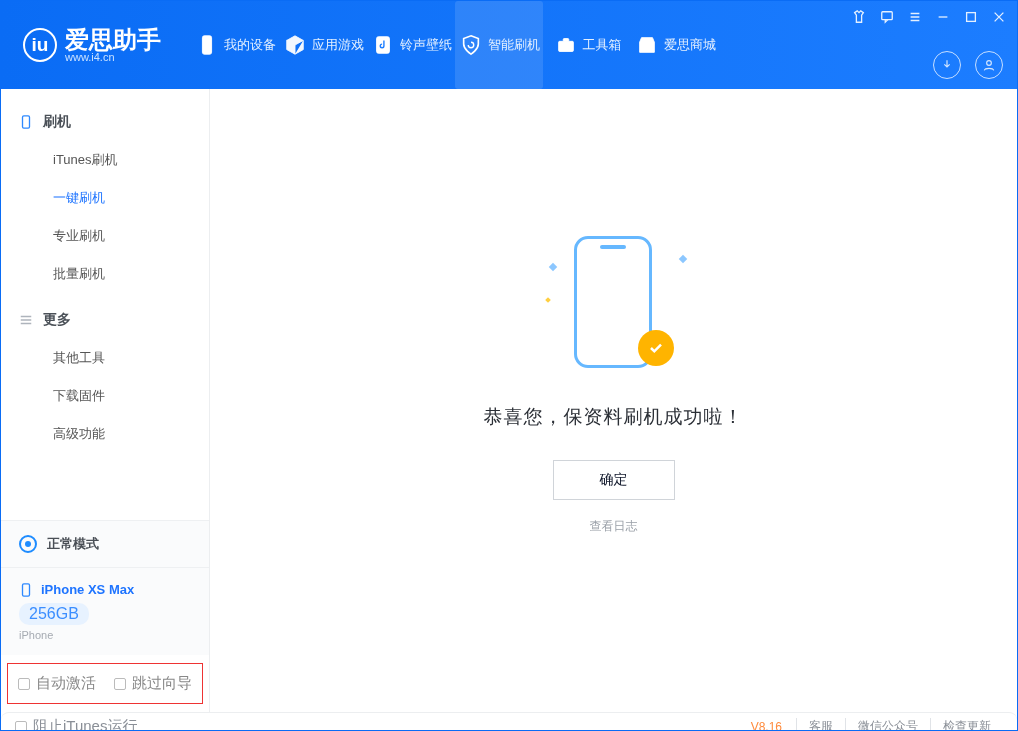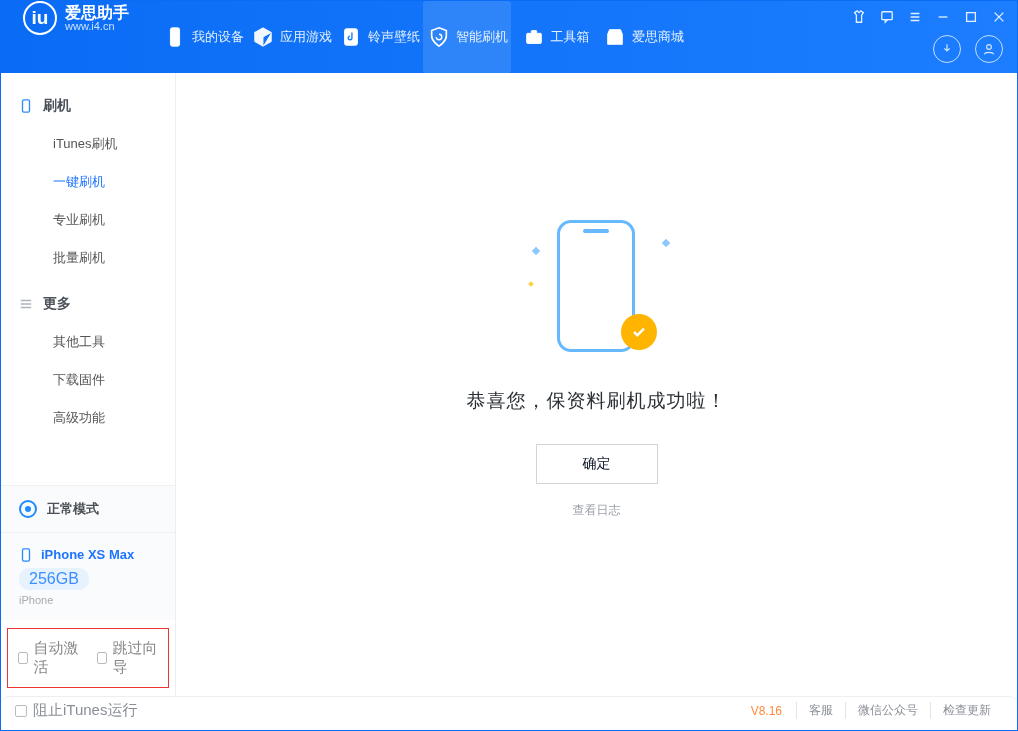--- a/index.html
+++ b/index.html
@@ -1,40 +1,40 @@
 <!DOCTYPE html>
 <html><head>
 <meta charset="utf-8">
 <style>
 * { margin: 0; padding: 0; box-sizing: border-box; font-family: "Microsoft YaHei", Arial, sans-serif; }
 body { background: #fff; width: 1018px; height: 731px; overflow: hidden; border: 1px solid #0a6cf5; }
 
 
-.header { height: 72px; background: linear-gradient(90deg, #0a6cf5, #1c7dff); display: flex; align-items: flex-start; padding: 0 10px 0 22px; position: relative; }
+.header { height: 88px; background: linear-gradient(90deg, #0a6cf5, #1c7dff); display: flex; align-items: center; padding: 0 10px 0 22px; position: relative; }
 .logo-block { display: flex; align-items: center; margin-right: 30px; }
 .logo-circle { width: 34px; height: 34px; border: 2.5px solid #fff; border-radius: 50%; display: flex; align-items: center; justify-content: center; color: #fff; font-weight: bold; font-size: 19px; margin-right: 8px; }
-.logo-text .cn { color: #fff; font-size: 16px; font-weight: 600; line-height: 1; }
+.logo-text .cn { color: #fff; font-size: 24px; font-weight: 600; line-height: 1; }
 .logo-text .domain { color: #c9e1ff; font-size: 11px; line-height: 1; }
 .nav { display: flex; height: 100%; }
 .nav-item { width: 88px; display: flex; align-items: center; justify-content: center; color: #e4f0ff; font-size: 13px; cursor: pointer; gap: 4px; }
 .nav-item.active { background: rgba(255,255,255,0.12); border-radius: 3px; }
 .nav-icon { width: 26px; height: 26px; display: flex; align-items: center; justify-content: center; }
 .nav-icon svg { fill: #fff; stroke: #fff; }
 
 .window-controls { position: absolute; top: 8px; right: 10px; display: flex; gap: 12px; align-items: center; }
 .wc { width: 16px; height: 16px; display: flex; align-items: center; justify-content: center; cursor: pointer; color: #e4f0ff; }
 .wc svg { stroke: #e4f0ff; fill: none; stroke-width: 1.5; }
 
 .header-right { position: absolute; right: 14px; bottom: 10px; display: flex; gap: 14px; align-items: center; }
 .hr-circle { width: 28px; height: 28px; border: 1.8px solid rgba(255,255,255,0.75); border-radius: 50%; display: flex; align-items: center; justify-content: center; cursor: pointer; }
 .hr-circle svg { stroke: rgba(255,255,255,0.8); fill: none; stroke-width: 1.8; }
 
 
 .body { display: flex; height: calc(100% - 78px - 28px); }
-.sidebar { width: 175px; border-right: 1px solid #eceef0; background: #fff; display: flex; flex-direction: column; }
+.sidebar { width: 209px; border-right: 1px solid #eceef0; background: #fff; display: flex; flex-direction: column; }
 .side-scroll { flex: 1; overflow-y: auto; padding-top: 14px; }
 .side-section { margin-bottom: 8px; }
 .side-header { display: flex; align-items: center; gap: 10px; padding: 10px 18px; color: #4b5158; font-size: 14px; font-weight: 600; }
 .side-header svg { width: 14px; height: 14px; }
 .side-item { padding: 10px 18px 10px 52px; font-size: 13px; color: #555; cursor: pointer; }
 .side-item.active { color: #1e74ff; }
 
 .side-bottom { padding: 0; }
 .mode-box, .device-box { padding: 14px 18px; border-top: 1px solid #eef0f2; background: #fafbfc;}
 .mode-box { display: flex; align-items: center; gap: 10px; color: #4a4f56; font-size: 13px; font-weight: 600; }

